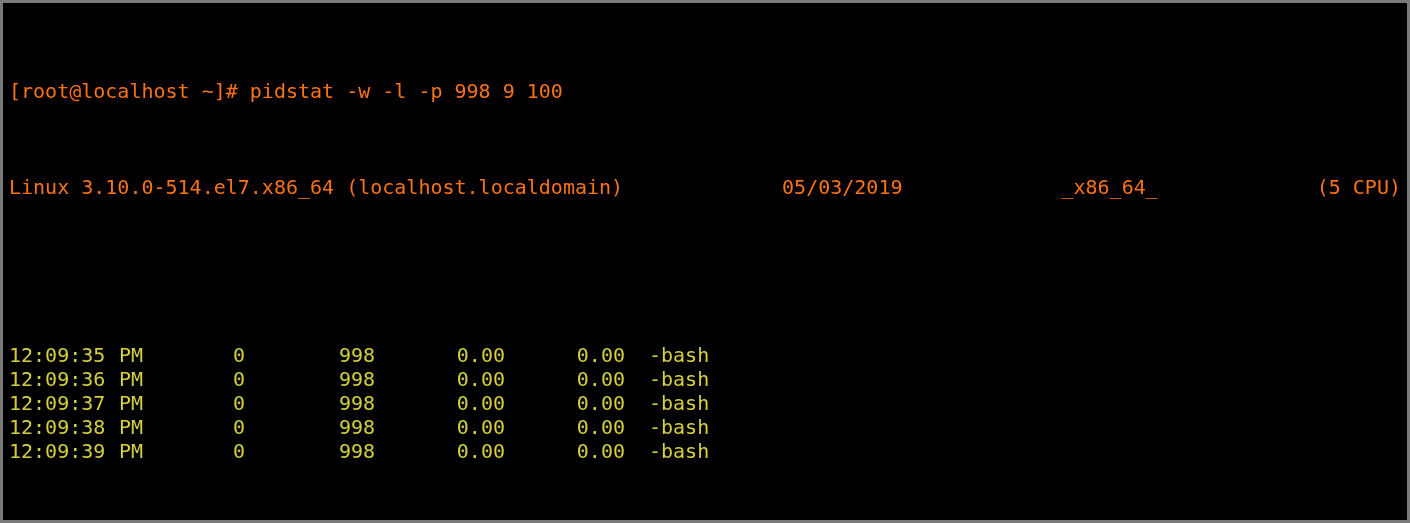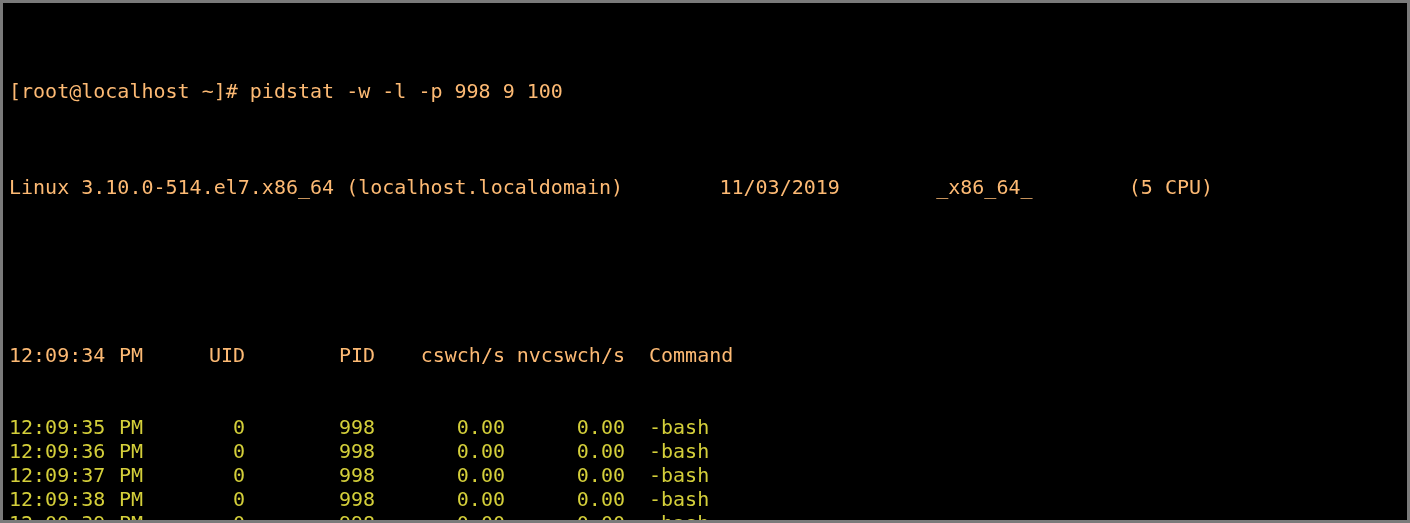--- a/index.html
+++ b/index.html
@@ -14,25 +14,25 @@
     background: #000;
     border: 3px solid #7a7a7a;
     padding: 4px 6px 0 6px;
     font-family: "DejaVu Sans Mono", "Liberation Mono", Consolas, monospace;
     font-size: 20px;
     line-height: 24px;
     color: #d4cf3a;
     white-space: pre;
     overflow: hidden;
   }
-  .white { color: #fdba74; }
+  .white { color: #f97316; }
   .prompt-line span { display: inline; }
   .header-line {
     display: flex;
-    justify-content: flex-start;
+    justify-content: space-between;
     gap: 0;
   }
   .header-line .seg { white-space: pre; }
   .tbl {
     margin-top: 24px;
   }
   .row { display: block; }
   .cell { display: inline-block; }
   .c-time   { width: 110px; text-align: left; }
   .c-ampm   { width:  46px; text-align: left; }
@@ -43,20 +43,19 @@
   .c-gap    { width:  24px; }
   .c-cmd    { text-align: left; }
 </style>
 </head>
 <body>
 
 <div class="frame">
 
   <div class="prompt-line"><span class="white">[root@localhost ~]# </span><span class="white">pidstat -w -l -p 998 9 100</span></div>
 
-  <div class="header-line white"><span class="seg">Linux 3.10.0-514.el7.x86_64 (localhost.localdomain)</span><span class="seg">        </span><span class="seg">11/03/2019</span><span class="seg">        </span><span class="seg">_x86_64_</span><span class="seg">        </span><span class="seg">(5 CPU)</span></div>
+  <div class="header-line white"><span class="seg">Linux 3.10.0-514.el7.x86_64 (localhost.localdomain)</span><span class="seg">        </span><span class="seg">05/03/2019</span><span class="seg">        </span><span class="seg">_x86_64_</span><span class="seg">        </span><span class="seg">(5 CPU)</span></div>
 
   <div class="tbl">
-    <div class="row white"><span class="cell c-time">12:09:34</span><span class="cell c-ampm">PM</span><span class="cell c-uid">UID</span><span class="cell c-pid">PID</span><span class="cell c-cs">cswch/s</span><span class="cell c-nvcs">nvcswch/s</span><span class="cell c-gap"></span><span class="cell c-cmd">Command</span></div>
     <div id="rows-mount"><div class="row"><span class="cell c-time">12:09:35</span><span class="cell c-ampm">PM</span><span class="cell c-uid">0</span><span class="cell c-pid">998</span><span class="cell c-cs">0.00</span><span class="cell c-nvcs">0.00</span><span class="cell c-gap"></span><span class="cell c-cmd">-bash</span></div><div class="row"><span class="cell c-time">12:09:36</span><span class="cell c-ampm">PM</span><span class="cell c-uid">0</span><span class="cell c-pid">998</span><span class="cell c-cs">0.00</span><span class="cell c-nvcs">0.00</span><span class="cell c-gap"></span><span class="cell c-cmd">-bash</span></div><div class="row"><span class="cell c-time">12:09:37</span><span class="cell c-ampm">PM</span><span class="cell c-uid">0</span><span class="cell c-pid">998</span><span class="cell c-cs">0.00</span><span class="cell c-nvcs">0.00</span><span class="cell c-gap"></span><span class="cell c-cmd">-bash</span></div><div class="row"><span class="cell c-time">12:09:38</span><span class="cell c-ampm">PM</span><span class="cell c-uid">0</span><span class="cell c-pid">998</span><span class="cell c-cs">0.00</span><span class="cell c-nvcs">0.00</span><span class="cell c-gap"></span><span class="cell c-cmd">-bash</span></div><div class="row"><span class="cell c-time">12:09:39</span><span class="cell c-ampm">PM</span><span class="cell c-uid">0</span><span class="cell c-pid">998</span><span class="cell c-cs">0.00</span><span class="cell c-nvcs">0.00</span><span class="cell c-gap"></span><span class="cell c-cmd">-bash</span></div></div>
   </div>
 
 </div>
 
 </body></html>

